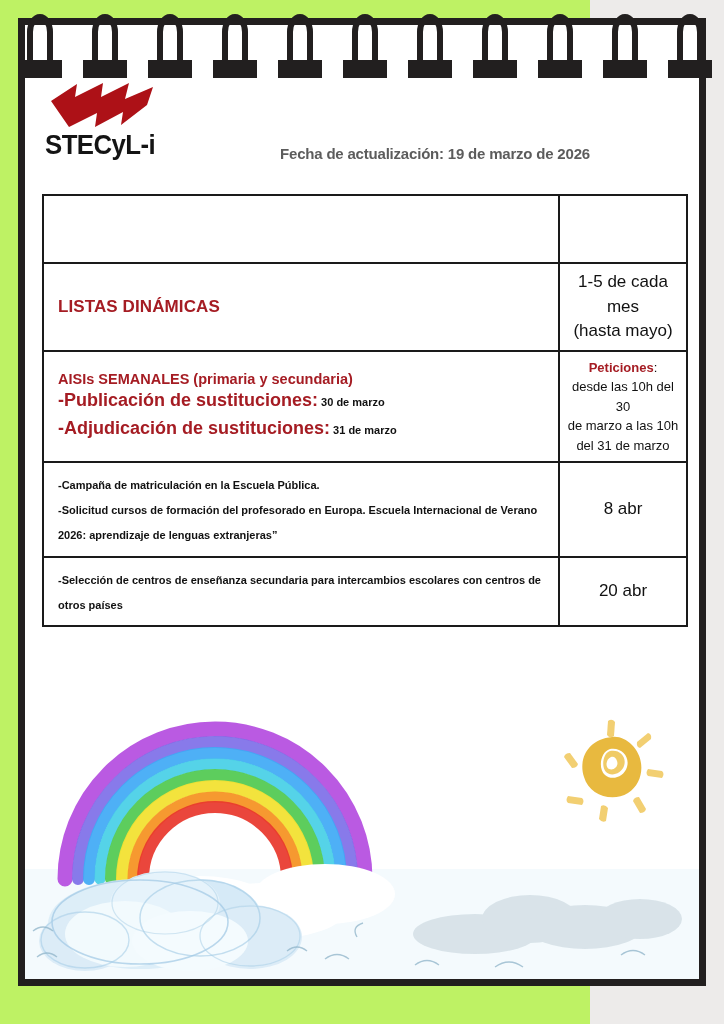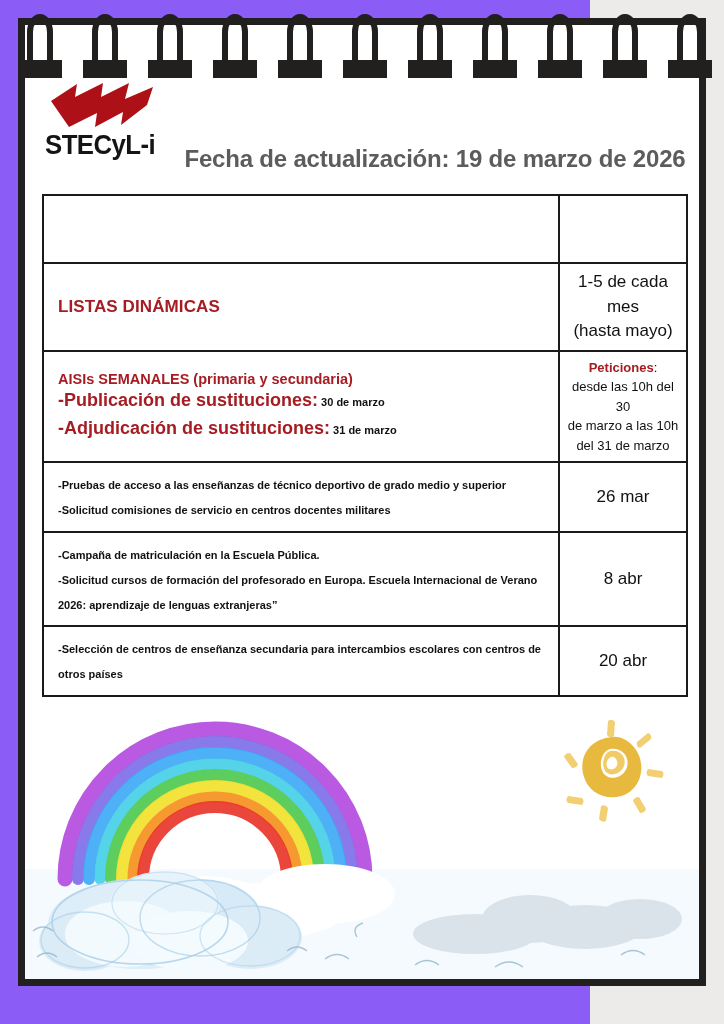--- a/index.html
+++ b/index.html
@@ -4,21 +4,21 @@
 <style>
   * { box-sizing: border-box; margin: 0; padding: 0; }
   html, body {
     width: 724px; height: 1024px;
     background: #edebea;
     font-family: "Liberation Sans", sans-serif;
     overflow: hidden;
   }
 
   
-  #page { position: relative; width: 590px; height: 1024px; background: #8b5cf6; }
+  #page { position: relative; width: 590px; height: 1024px; background: #bef264; }
 
   #card {
     position: absolute;
     left: 18px; top: 18px;
     width: 688px; height: 968px;
     background: #ffffff;
     border: 7px solid #221f1f;
     overflow: hidden;
   }
 
@@ -58,21 +58,21 @@
     letter-spacing: -0.5px;
     color: #ab1016;
     text-shadow: 2px 2px 0 rgba(150,150,150,0.45);
     font-family: "Liberation Sans", sans-serif;
     white-space: nowrap;
   }
   .title-sub {
     position: absolute; left: 150px; top: 120px;
     width: 520px;
     text-align: center;
-    font-size: 24px;
+    font-size: 15px;
     font-weight: bold;
     color: #5c5c5c;
     letter-spacing: -0.2px;
     white-space: nowrap;
   }
 
   
   #tbl {
     position: absolute;
     left: 17px; top: 169px;
@@ -201,29 +201,20 @@
             </td>
             <td class="date small">
               <div><span class="pet-b">Peticiones</span><span>:</span></div>
               <div>desde las 10h del 30</div>
               <div>de marzo a las 10h</div>
               <div>del 31 de marzo</div>
             </td>
           </tr>
           <tr>
             <td class="conv">
-              <div class="line"><span class="r-txt">-Pruebas de acceso a las enseñanzas de técnico deportivo de grado medio y superior</span></div>
-              <div class="line"><span class="r-txt">-Solicitud comisiones de servicio en centros docentes militares</span></div>
-            </td>
-            <td class="date">
-              <div>26 mar</div>
-            </td>
-          </tr>
-          <tr>
-            <td class="conv">
               <div class="line"><span class="r-txt">-Campaña de matriculación en la Escuela Pública.</span></div>
               <div class="line"><span class="r-txt">-Solicitud cursos de formación del profesorado en Europa. Escuela Internacional de Verano 2026: aprendizaje de lenguas extranjeras”</span></div>
             </td>
             <td class="date">
               <div>8 abr</div>
             </td>
           </tr>
           <tr>
             <td class="conv">
               <div class="line"><span class="r-txt">-Selección de centros de enseñanza secundaria para intercambios escolares con centros de otros países</span></div>

